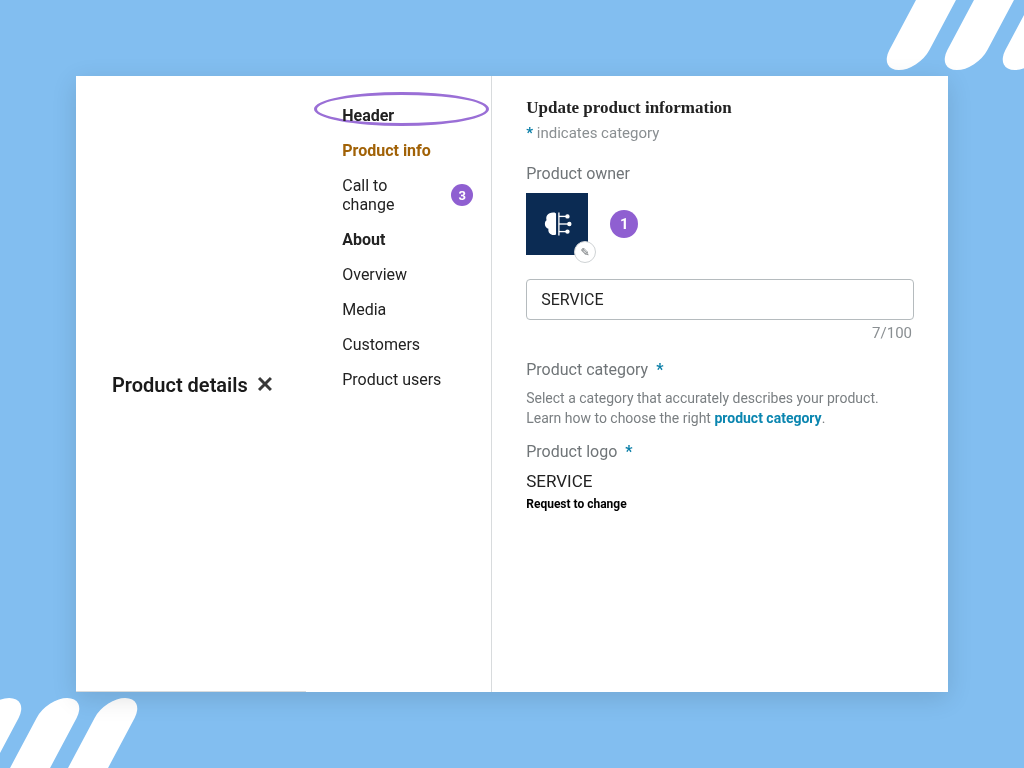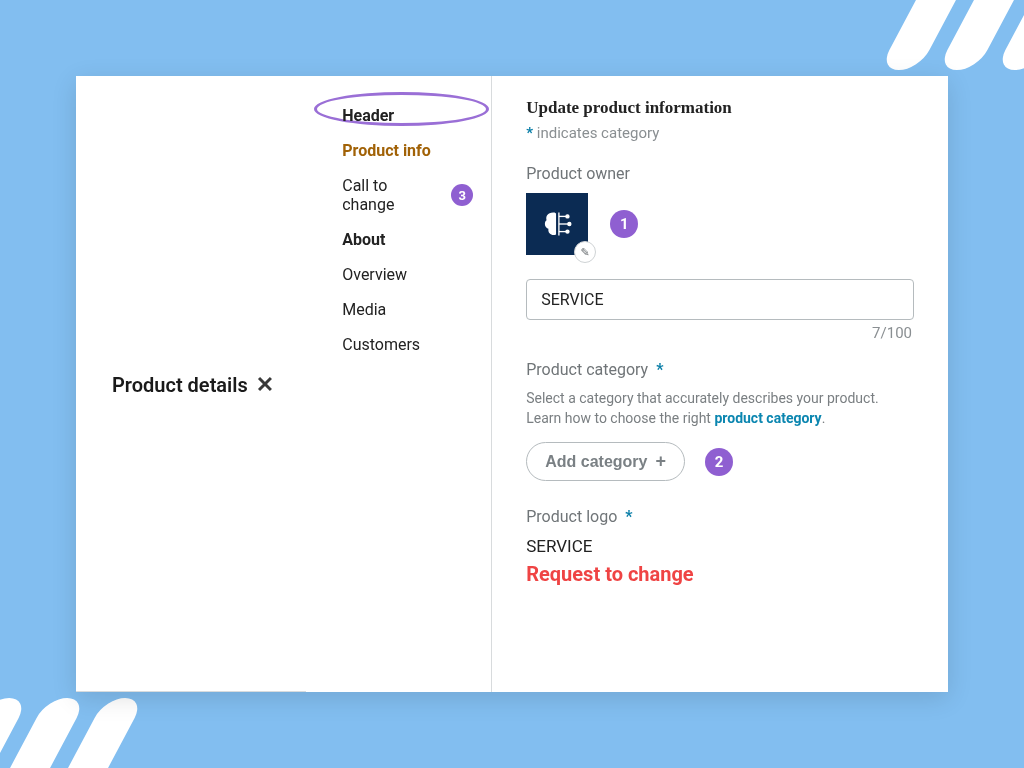--- a/index.html
+++ b/index.html
@@ -230,23 +230,23 @@
     gap: 8px;
     cursor: pointer;
   }
   .plus { font-size: 18px; font-weight: 700; }
   .owner-value {
     font-size: 17px;
     color: #222;
     margin: 8px 0 6px 0;
   }
   .owner-change {
-    font-size: 20px;
-    font-weight: 700;
-    color: #ef4444;
+    font-size: 12px;
+    font-weight: 700;
+    color: #000000;
     cursor: pointer;
   }
 </style>
 </head>
 <body>
 
 <div class="bg-stripes-tr">
   <div></div>
     <div></div>
     <div></div>
@@ -282,20 +282,23 @@
         <span>About</span>
       </div>
       <div class="sidebar-item">
         <span>Overview</span>
       </div>
       <div class="sidebar-item">
         <span>Media</span>
       </div>
       <div class="sidebar-item">
         <span>Customers</span>
+      </div>
+      <div class="sidebar-item">
+        <span>Product users</span>
       </div>
     </div>
 
     <div class="main">
       <div class="section-title">Update product information</div>
       <div class="required-note">
         <span class="required-star">*</span><span> indicates category</span>
       </div>
 
       <div class="field-label">Product owner</div>
@@ -322,27 +325,20 @@
 
       <input class="text-input" type="text" value="SERVICE" style="">
       <div class="char-count">7/100</div>
 
       <div class="field-label">
         <span>Product category </span><span class="required-star">*</span>
       </div>
       <div class="help-text">
         <span>Select a category that accurately describes your product. Learn how to choose the right </span><span class="help-link">product category</span><span>.</span>
       </div>
-      <div class="category-row">
-        <button class="pill-button" type="button">
-          <span>Add category</span>
-          <span class="plus">+</span>
-        </button>
-        <span class="annot-circle">2</span>
-      </div>
 
       <div class="field-label">
         <span>Product logo </span><span class="required-star">*</span>
       </div>
       <div class="owner-value">SERVICE</div>
       <div class="owner-change">Request to change</div>
     </div>
 
   </div>
 </div>

